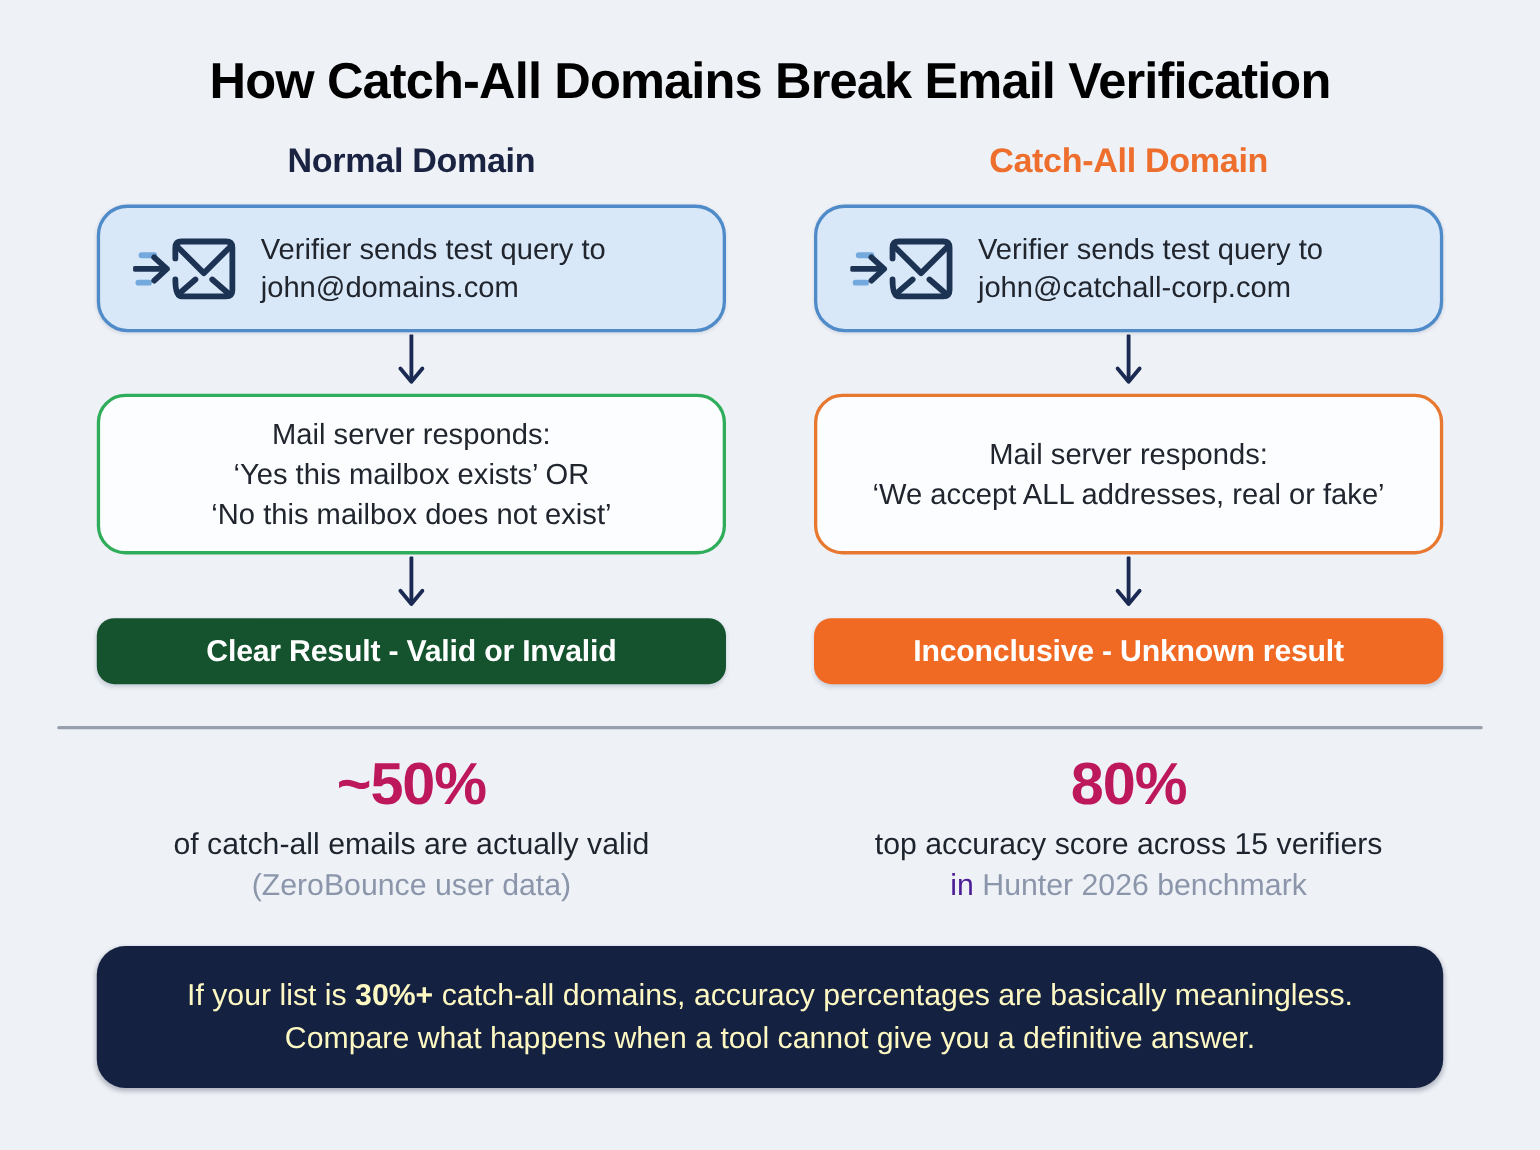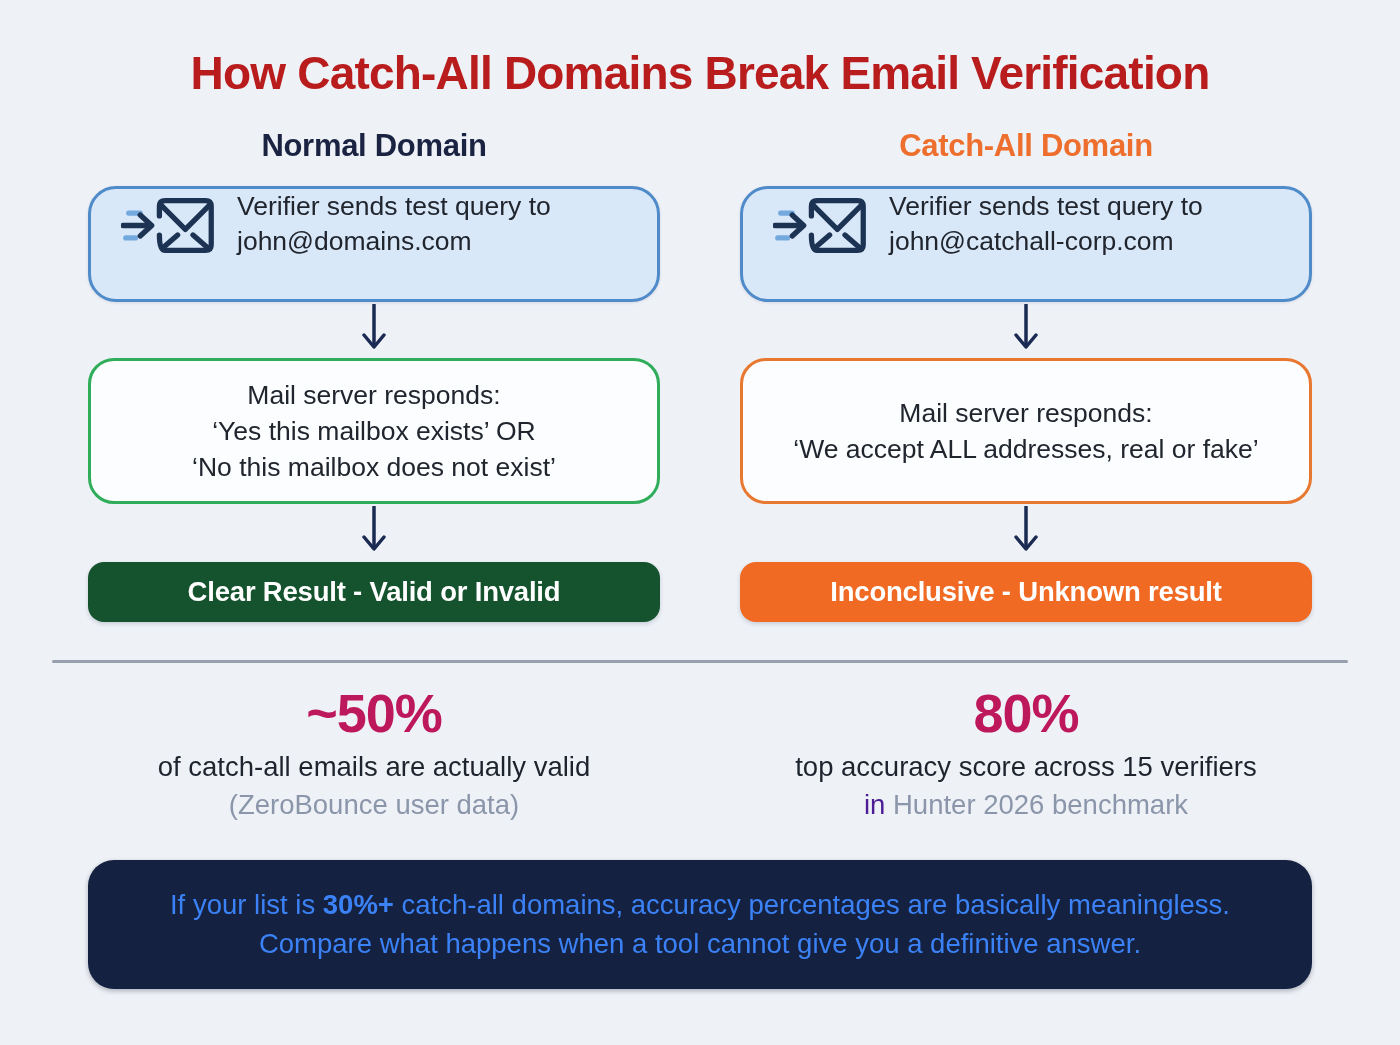--- a/index.html
+++ b/index.html
@@ -13,21 +13,21 @@
     width: 1400px; height: 1045px;
     background: #eef1f6;
     position: relative;
   }
   .title {
     padding-top: 46px;
     text-align: center;
     font-size: 46px;
     font-weight: 700;
     letter-spacing: -0.8px;
-    color: #b91c1c;
+    color: #000000;
   }
   .columns, .stats-row {
     display: flex;
     gap: 80px;
     padding: 0 88px;
   }
   .col { flex: 1; min-width: 0; display: flex; flex-direction: column; }
   .col-header {
     margin-top: 28px;
     height: 40px;
@@ -38,20 +38,21 @@
   }
   .col-header.navy { color: #1a2342; }
   .col-header.orange { color: #ee6f2d; }
   .query-box {
     margin-top: 18px;
     height: 116px;
     background: #d9e8f8;
     border: 3px solid #4f8ac9;
     border-radius: 28px;
     display: flex;
+    align-items: center;
     padding: 0 24px 0 30px;
     box-shadow: 0 1px 3px rgba(30,50,90,0.12);
   }
   .query-icon { flex: 0 0 auto; width: 96px; height: 73px; }
   .query-text {
     margin-left: 20px;
     font-size: 26.5px;
     line-height: 1.32;
     color: #20252e;
   }
@@ -118,21 +119,21 @@
     color: #8b96ab;
     line-height: 1.25;
   }
   .stat-line2 .dark { color: #4c1d95; }
   .footer-note {
     margin: 38px 88px 0 88px;
     background: #152140;
     border-radius: 26px;
     padding: 25px 30px;
     text-align: center;
-    color: #3b82f6;
+    color: #fef9c3;
     font-size: 27.5px;
     line-height: 1.42;
     box-shadow: 0 2px 5px rgba(15,25,50,0.3);
   }
   .footer-note .bold { font-weight: 700; }
 </style>
 </head>
 <body>
 
 <div class="canvas">

